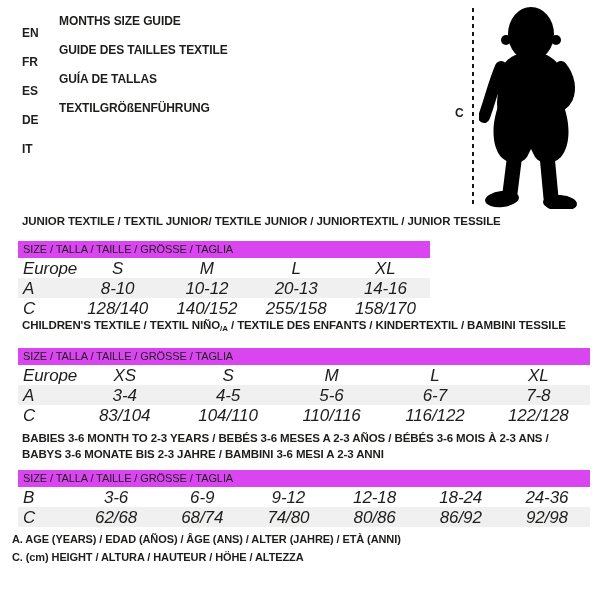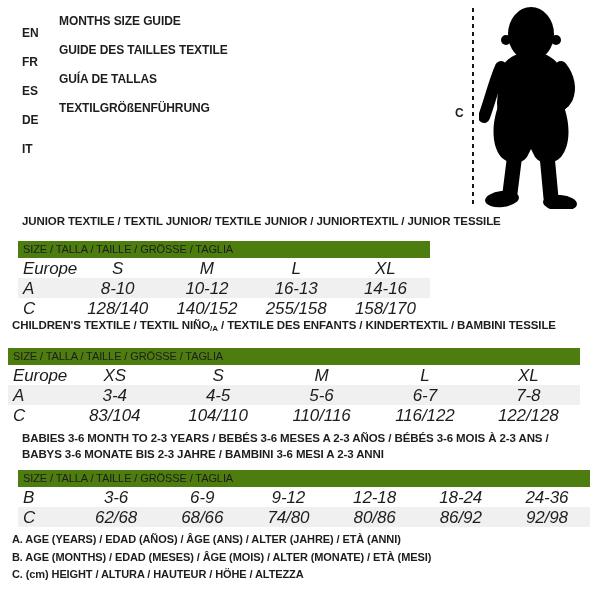--- a/index.html
+++ b/index.html
@@ -20,28 +20,28 @@
   .figure { position: absolute; left: 455px; top: 3px; width: 145px; height: 210px; }
   .measure-line {
     position: absolute; left: 17px; top: 5px; width: 2px; height: 198px;
     background: repeating-linear-gradient(to bottom, #161616 0px, #161616 4px, transparent 4px, transparent 8px);
   }
   .height-marker { position: absolute; left: 0px; top: 103px; font-size: 12px; font-weight: 700; }
   .baby-svg { position: absolute; left: 24px; top: 0; }
   
   .tbl { position: absolute; }
   .t1 { left: 18px; top: 215px; width: 412px; }
-  .t2 { left: 8px; top: 319px; width: 572px; }
+  .t2 { left: 18px; top: 319px; width: 572px; }
   .t3 { left: 18px; top: 430px; width: 572px; }
   .tbl-title { font-size: 11.5px; font-weight: 700; line-height: 13px; letter-spacing: -0.1px; padding-left: 4px; white-space: nowrap; }
   .t3 .tbl-title { line-height: 16px; white-space: normal; }
   .sub { font-size: 8px; vertical-align: -2px; }
   .size-bar {
     margin-top: 13px; height: 17px; line-height: 17px;
-    background: #4d7c0f; padding-left: 5px; font-size: 11px; letter-spacing: -0.1px;
+    background: #d946ef; padding-left: 5px; font-size: 11px; letter-spacing: -0.1px;
   }
   .t3 .size-bar { margin-top: 8px; }
   .grid-row { display: grid; height: 20px; line-height: 17px; font-size: 17px; align-items: center; letter-spacing: -0.1px; font-style: italic; }
   .cols4 { grid-template-columns: 55px repeat(4, 1fr); }
   .cols5 { grid-template-columns: 55px repeat(5, 1fr); }
   .cols6 { grid-template-columns: 55px repeat(6, 1fr); }
   .row-label { padding-left: 5px; text-align: left; }
   .cell { text-align: center; }
   .alt { background: #f0f0f0; }
   
@@ -102,21 +102,21 @@
       <span class="row-label">Europe</span>
       <span class="cell">S</span>
       <span class="cell">M</span>
       <span class="cell">L</span>
       <span class="cell">XL</span>
     </div>
     <div class="grid-row cols4 alt">
       <span class="row-label">A</span>
       <span class="cell">8-10</span>
       <span class="cell">10-12</span>
-      <span class="cell">16-13</span>
+      <span class="cell">20-13</span>
       <span class="cell">14-16</span>
     </div>
     <div class="grid-row cols4">
       <span class="row-label">C</span>
       <span class="cell">128/140</span>
       <span class="cell">140/152</span>
       <span class="cell">255/158</span>
       <span class="cell">158/170</span>
     </div>
   </div>
@@ -161,27 +161,26 @@
       <span class="cell">3-6</span>
       <span class="cell">6-9</span>
       <span class="cell">9-12</span>
       <span class="cell">12-18</span>
       <span class="cell">18-24</span>
       <span class="cell">24-36</span>
     </div>
     <div class="grid-row cols6 alt">
       <span class="row-label">C</span>
       <span class="cell">62/68</span>
-      <span class="cell">68/66</span>
+      <span class="cell">68/74</span>
       <span class="cell">74/80</span>
       <span class="cell">80/86</span>
       <span class="cell">86/92</span>
       <span class="cell">92/98</span>
     </div>
   </div>
 
   <div class="footnotes">
     <div class="footnote">A. AGE (YEARS) / EDAD (AÑOS) / ÂGE (ANS) / ALTER (JAHRE) / ETÀ (ANNI)</div>
-    <div class="footnote">B. AGE (MONTHS) / EDAD (MESES) / ÂGE (MOIS) / ALTER (MONATE) / ETÀ (MESI)</div>
     <div class="footnote">C. (cm) HEIGHT / ALTURA / HAUTEUR / HÖHE / ALTEZZA</div>
   </div>
 
 </div>
 
 </body></html>

